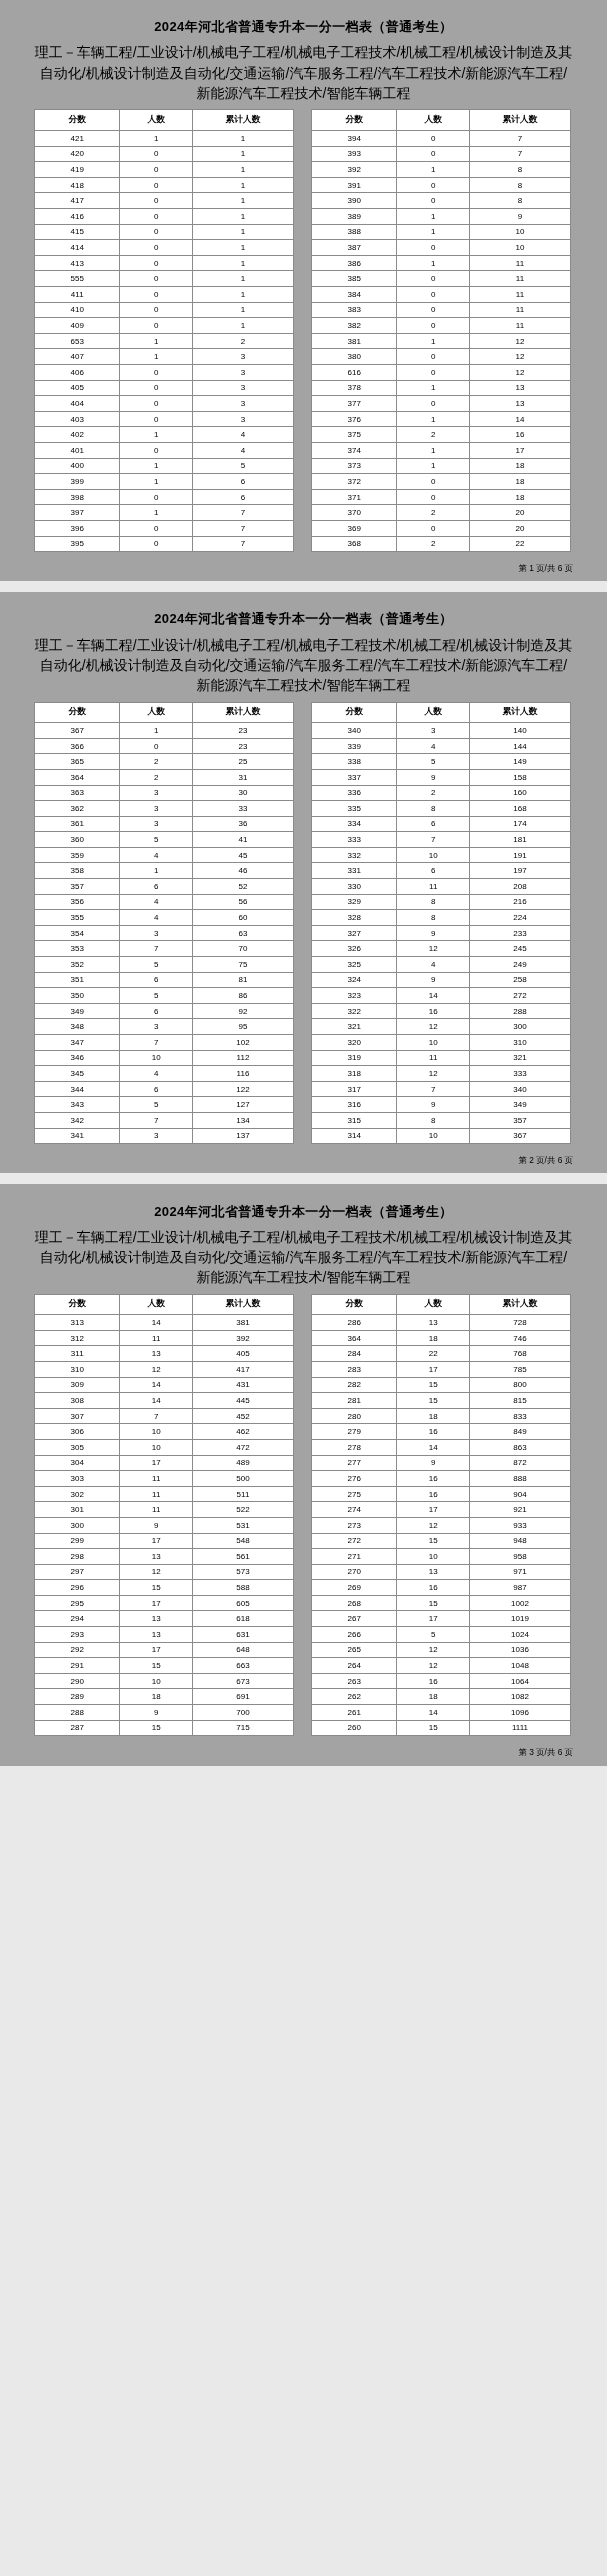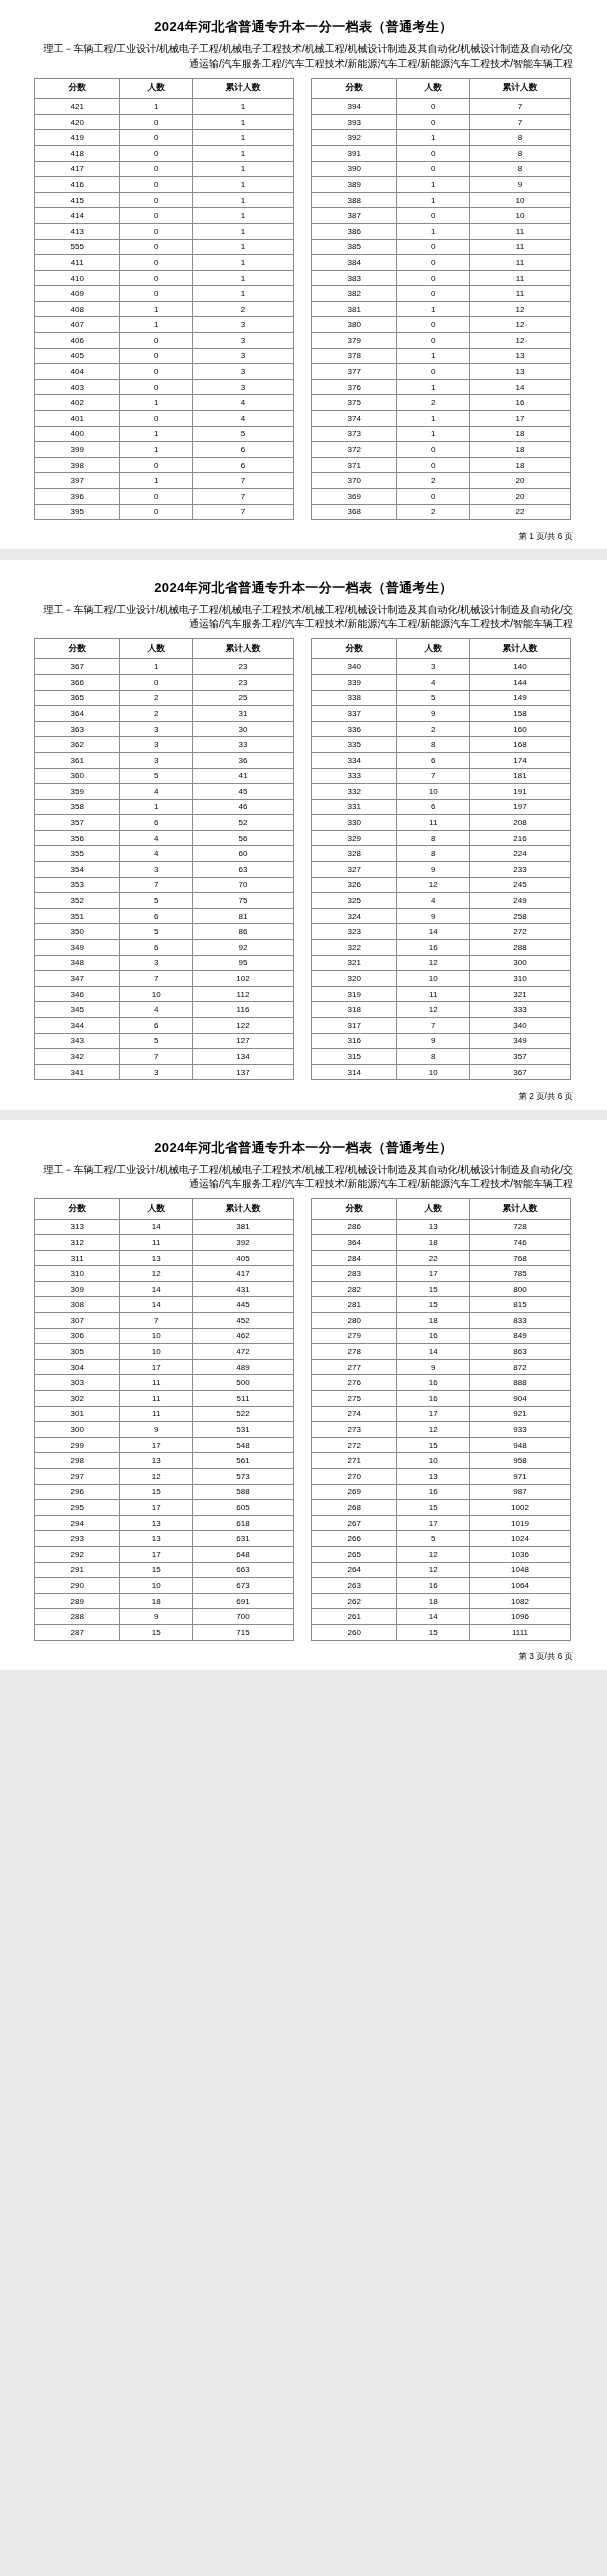--- a/index.html
+++ b/index.html
@@ -6,38 +6,38 @@
     margin: 0;
     padding: 0;
     background: #e9e9e9;
     font-family: "Liberation Serif", serif;
   }
   body {
     width: 607px;
   }
   .page {
     width: 607px;
-    background: #ffffff;
+    background: #a3a3a3;
     box-sizing: border-box;
     padding: 13.8px 34px 7.6px 34px;
     margin-bottom: 10.7px;
     position: relative;
   }
   .page-title {
     text-align: center;
     font-size: 13px;
     font-weight: bold;
     letter-spacing: 0.4px;
     margin: 4.6px 0 6.1px 0;
     font-family: "Liberation Sans", sans-serif;
   }
   .page-subtitle {
-    font-size: 10px;
+    font-size: 14px;
     line-height: 1.45;
-    text-align: right;
+    text-align: center;
     margin: 0 0 6.1px 0;
     font-family: "Liberation Sans", sans-serif;
   }
   .tables-wrap {
     display: flex;
     gap: 17px;
     align-items: center;
   }
   table.score-table {
     border-collapse: collapse;
@@ -152,21 +152,21 @@
               <td>410</td>
               <td>0</td>
               <td>1</td>
             </tr>
             <tr>
               <td>409</td>
               <td>0</td>
               <td>1</td>
             </tr>
             <tr>
-              <td>408</td>
+              <td>653</td>
               <td>1</td>
               <td>2</td>
             </tr>
             <tr>
               <td>407</td>
               <td>1</td>
               <td>3</td>
             </tr>
             <tr>
               <td>406</td>
@@ -313,21 +313,21 @@
               <td>381</td>
               <td>1</td>
               <td>12</td>
             </tr>
             <tr>
               <td>380</td>
               <td>0</td>
               <td>12</td>
             </tr>
             <tr>
-              <td>379</td>
+              <td>616</td>
               <td>0</td>
               <td>12</td>
             </tr>
             <tr>
               <td>378</td>
               <td>1</td>
               <td>13</td>
             </tr>
             <tr>
               <td>377</td>

